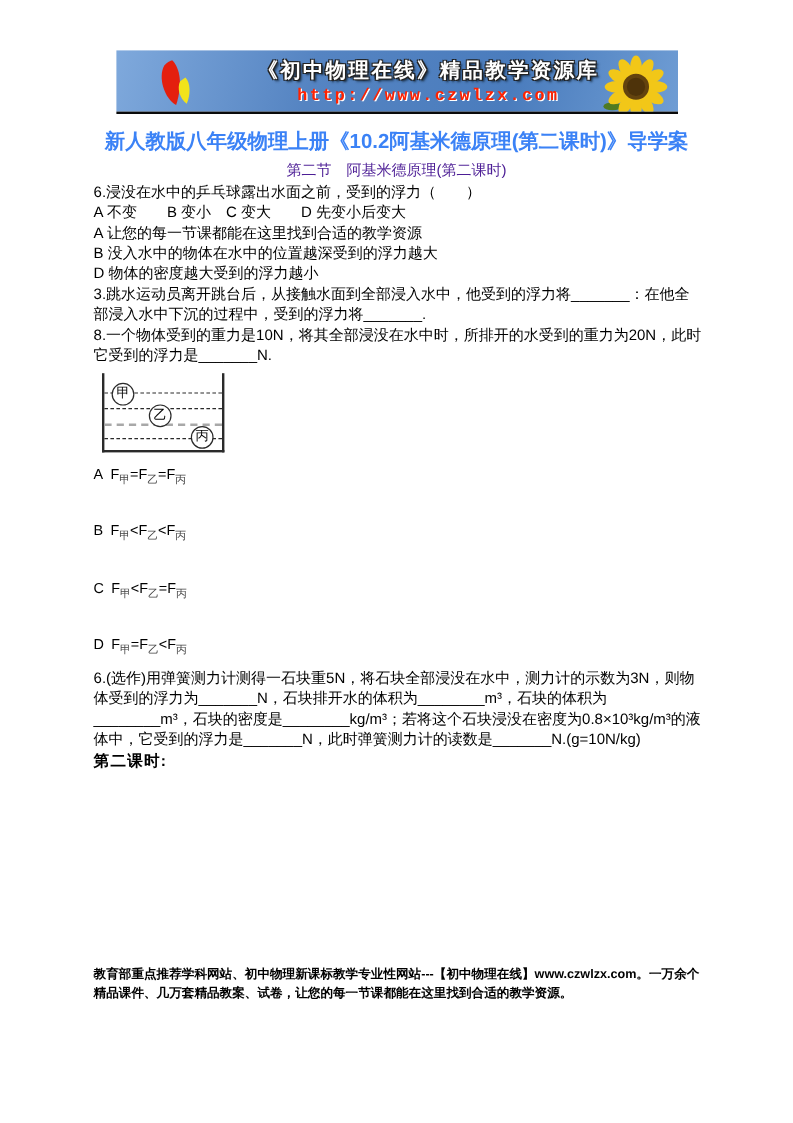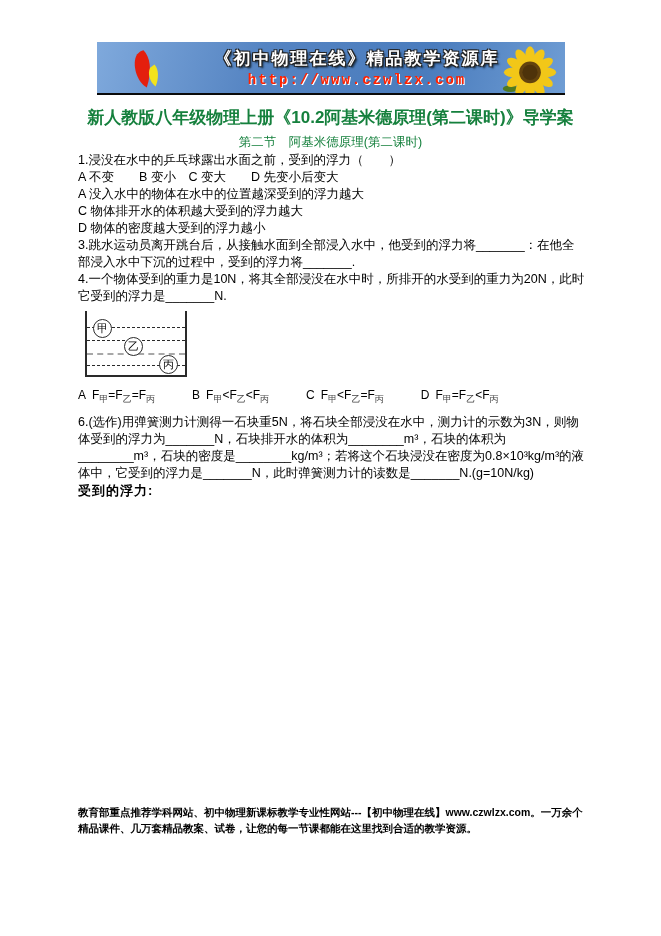--- a/index.html
+++ b/index.html
@@ -26,25 +26,25 @@
   .banner-url {
     display:inline-block; margin-top:0; color:#ff2200; font-weight:bold; font-size:14px;
     letter-spacing:2px; font-family:"Liberation Mono","DejaVu Sans Mono",monospace;
     text-shadow:1px 1px 0 #fff; text-decoration:none; cursor:pointer;
   }
   .banner-sunflower { position:absolute; right:6px; bottom:0; }
 
   
   .doc-title {
     position:absolute; top:106px; left:0; width:100%; text-align:center;
-    color:#15803d; font-weight:bold; font-size:17px;
+    color:#3b82f6; font-weight:bold; font-size:17px;
   }
   .section-heading {
     position:absolute; top:134px; left:0; width:100%; text-align:center;
-    font-size:12.5px; color:#15803d;
+    font-size:12.5px; color:#4c1d95;
   }
 
   
   .content {
     position:absolute; top:152px; left:78px; width:507px;
     font-size:12.5px; line-height:17px; color:#000;
   }
   .content p { margin:0; }
 
   
@@ -53,21 +53,21 @@
     border-left:2px solid #2a2a2a; border-right:2px solid #2a2a2a; border-bottom:2px solid #2a2a2a;
   }
   .dash { position:absolute; left:0; width:100%; border-top:1px dashed #2a2a2a; }
   .dash.gray { border-top:2px dashed #a8a8a8; }
   .ball {
     position:absolute; width:19px; height:19px; border:1.5px solid #2a2a2a; border-radius:50%;
     background:#fff; font-size:11px; line-height:17px; text-align:center; color:#000;
   }
 
   
-  .opts { display:flex; gap:37px; margin:4px 0 6px 0; font-size:12px; }
+  .opts { display:flex; gap:26px; margin:4px 0 6px 0; font-size:12px;flex-direction:column; }
   .opt { white-space:nowrap; }
   .opt .letter { margin-right:6px; }
   .opt sub { font-size:9px; color:#444; }
 
   .reflection { margin-top:40px; font-weight:bold; font-size:13px; letter-spacing:1px; }
 
   
   .footer {
     position:absolute; top:804px; left:78px; width:508px;
     font-size:10.5px; font-weight:bold; line-height:16px; color:#000;
@@ -105,27 +105,27 @@
       </g>
       <circle cx="26" cy="27" r="10" fill="#63430e"></circle>
       <circle cx="26" cy="27" r="7" fill="#4e330a"></circle>
     </svg>
   </div>
 
   <div class="doc-title">新人教版八年级物理上册《10.2阿基米德原理(第二课时)》导学案</div>
   <div class="section-heading">第二节　阿基米德原理(第二课时)</div>
 
   <div class="content">
-    <p>1.浸没在水中的乒乓球露出水面之前，受到的浮力（　　）</p>
+    <p>6.浸没在水中的乒乓球露出水面之前，受到的浮力（　　）</p>
     <p>A 不变　　B 变小　C 变大　　D 先变小后变大</p>
-    <p>A 没入水中的物体在水中的位置越深受到的浮力越大</p>
-    <p>C 物体排开水的体积越大受到的浮力越大</p>
+    <p>A 让您的每一节课都能在这里找到合适的教学资源</p>
+    <p>B 没入水中的物体在水中的位置越深受到的浮力越大</p>
     <p>D 物体的密度越大受到的浮力越小</p>
     <p>3.跳水运动员离开跳台后，从接触水面到全部浸入水中，他受到的浮力将_______：在他全部浸入水中下沉的过程中，受到的浮力将_______.</p>
-    <p>4.一个物体受到的重力是10N，将其全部浸没在水中时，所排开的水受到的重力为20N，此时它受到的浮力是_______N.</p>
+    <p>8.一个物体受到的重力是10N，将其全部浸没在水中时，所排开的水受到的重力为20N，此时它受到的浮力是_______N.</p>
 
     <div class="diagram">
       <div class="dash" style="top:16px"></div>
       <div class="dash" style="top:29px"></div>
       <div class="dash gray" style="top:42px"></div>
       <div class="dash" style="top:54px"></div>
       <div class="ball" style="left:6px;top:8px">甲</div>
       <div class="ball" style="left:37px;top:26px">乙</div>
       <div class="ball" style="left:72px;top:44px">丙</div>
     </div>
@@ -140,18 +140,18 @@
       <span class="opt">
         <span class="letter">C</span><span>F</span><sub>甲</sub><span>&lt;F</span><sub>乙</sub><span>=F</span><sub>丙</sub>
       </span>
       <span class="opt">
         <span class="letter">D</span><span>F</span><sub>甲</sub><span>=F</span><sub>乙</sub><span>&lt;F</span><sub>丙</sub>
       </span>
     </div>
 
     <p>6.(选作)用弹簧测力计测得一石块重5N，将石块全部浸没在水中，测力计的示数为3N，则物体受到的浮力为_______N，石块排开水的体积为________m³，石块的体积为________m³，石块的密度是________kg/m³；若将这个石块浸没在密度为0.8×10³kg/m³的液体中，它受到的浮力是_______N，此时弹簧测力计的读数是_______N.(g=10N/kg)</p>
 
-    <p class="reflection">受到的浮力:</p>
+    <p class="reflection">第二课时:</p>
   </div>
 
   <div class="footer">教育部重点推荐学科网站、初中物理新课标教学专业性网站---【初中物理在线】www.czwlzx.com。一万余个精品课件、几万套精品教案、试卷，让您的每一节课都能在这里找到合适的教学资源。</div>
 
 </div>
 
 </body></html>

